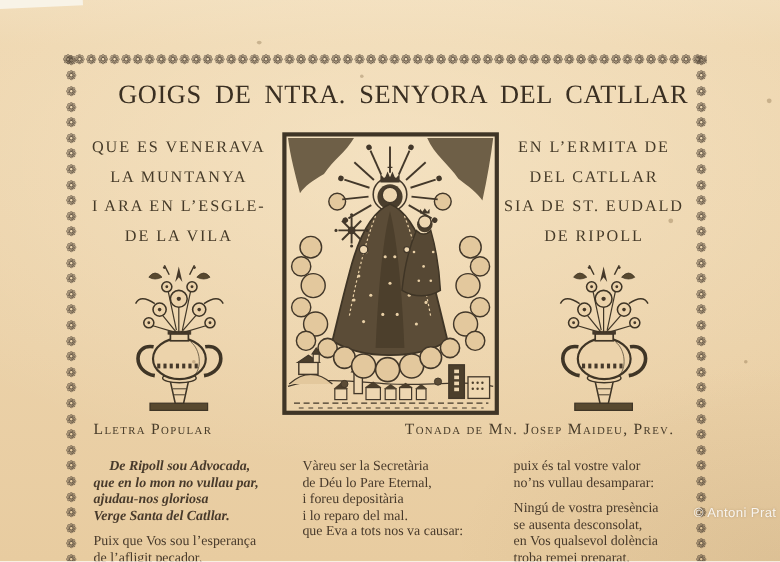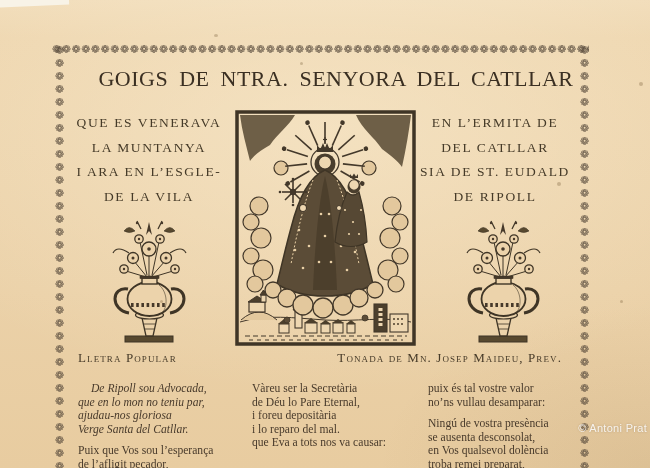--- a/index.html
+++ b/index.html
@@ -28,21 +28,21 @@
   .woodcut{position:absolute;left:235px;top:110px;width:181px;height:236px;}
   .vase{position:absolute;top:217px;width:97px;height:127px;}
   .vase.vleft{left:101px;} .vase.vright{left:455px;}
   .caps-label{position:absolute;top:350px;font-variant:small-caps;font-size:13px;
     letter-spacing:1.1px;color:#473b29;white-space:nowrap;}
   .caps-label.lletra{left:78px;}
   .caps-label.tonada{right:88px;font-family:Liberation Serif, serif;}
   .verse-col{position:absolute;top:382px;font-size:11.6px;color:#483a2b;}
   .verse-col .stanza{margin-bottom:8px;}
   .verse-col .vline{line-height:13.6px;white-space:nowrap;}
-  .stanza.lead{font-style:italic;font-weight:normal;}
+  .stanza.lead{font-style:italic;font-weight:bold;}
   .stanza.lead .vline:first-child{text-indent:13px;}
   .col1{left:78px;} .col2{left:252px;} .col3{left:428px;}
   .watermark{position:absolute;right:3px;top:422px;font-family:"Liberation Sans",sans-serif;
     font-size:11px;color:rgba(255,255,255,.85);letter-spacing:.3px;
     text-shadow:0 0 2px rgba(130,105,70,.45);}
   svg{display:block;width:100%;height:100%;}
 </style>
 </head>
 <body>
 
@@ -359,21 +359,21 @@
       </g>
     </svg>
   </div>
 
   <div class="caps-label lletra">Lletra Popular</div>
   <div class="caps-label tonada">Tonada de Mn. Josep Maideu, Prev.</div>
 
   <div class="verse-col col1">
     <div class="stanza lead">
         <div class="vline">De Ripoll sou Advocada,</div>
-        <div class="vline">que en lo mon no teniu par,</div>
+        <div class="vline">que en lo mon no vullau par,</div>
         <div class="vline">ajudau-nos gloriosa</div>
         <div class="vline">Verge Santa del Catllar.</div>
       </div>
     <div class="stanza">
         <div class="vline">Puix que Vos sou l’esperança</div>
         <div class="vline">de l’afligit pecador,</div>
       </div>
   </div>
   <div class="verse-col col2">
     <div class="stanza">

